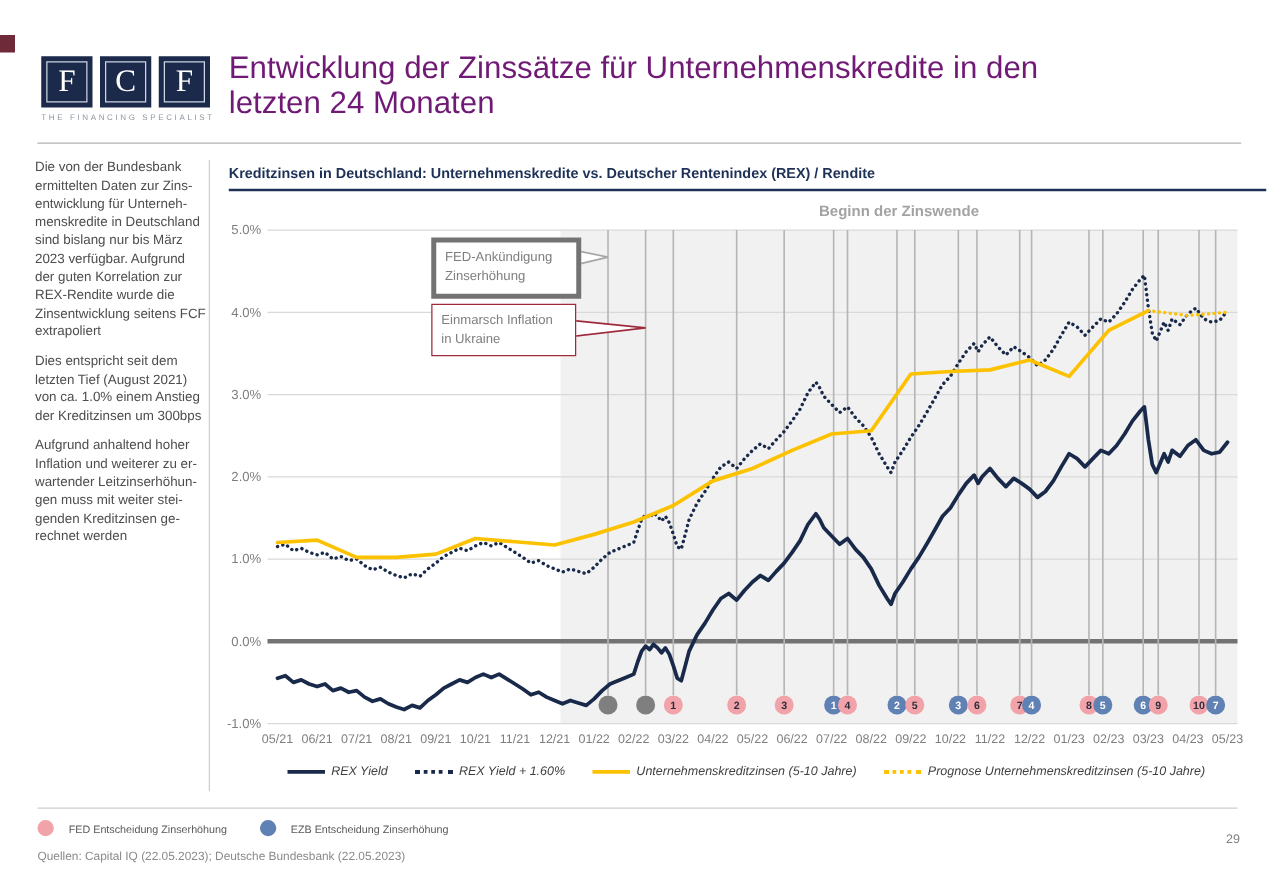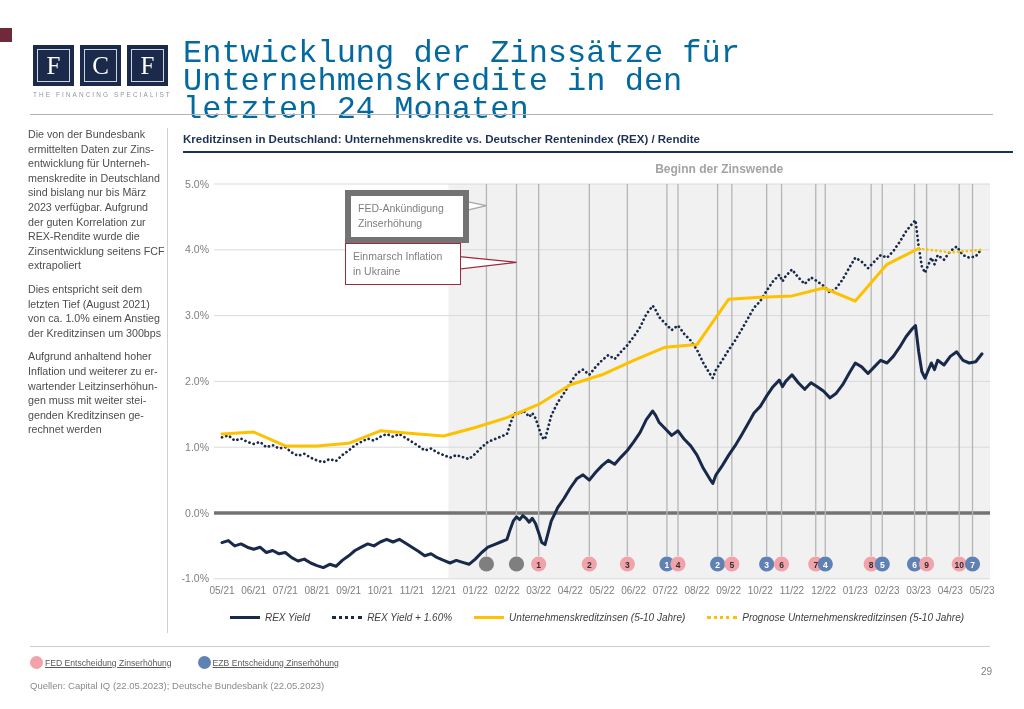--- a/index.html
+++ b/index.html
@@ -11,53 +11,53 @@
   .corner{left:0;top:28px;width:12px;height:14px;background:#6e2a39;}
 
   
   .logo{left:33px;top:45px;display:flex;gap:6px;}
   .logo-box{width:41px;height:41px;background:#1b2a4a;display:flex;align-items:center;justify-content:center;}
   .logo-inner{width:31px;height:31px;border:1px solid #cdd4e2;display:flex;align-items:center;justify-content:center;
               font-family:"Liberation Serif", serif;color:#ffffff;font-size:25px;}
   .tagline{left:33px;top:91px;width:137px;font-size:6.4px;letter-spacing:2.1px;color:#9097a1;white-space:nowrap;}
 
   
-  .page-title{left:183px;top:40px;width:820px;color:#0369a1;font-size:32px;line-height:28px;font-family:Liberation Mono, monospace;}
+  .page-title{left:183px;top:40px;width:820px;color:#701a75;font-size:25px;line-height:28px;}
 
   .hdr-rule{left:30px;top:114px;width:963px;height:1px;background:#b3b3b3;}
 
   
   .sidebar{left:28px;top:127px;width:138px;color:#4d4d4d;font-size:10.7px;line-height:14.6px;
            -webkit-hyphens:manual;hyphens:manual;}
   .sidebar p{margin:0 0 9px 0;}
   .side-divider{left:167px;top:128px;width:1px;height:505px;background:#cfcfcf;}
 
   
   .chart-title{left:183px;top:133px;width:830px;color:#1d3156;font-size:11.5px;font-weight:bold;}
   .chart-title-rule{left:183px;top:151px;width:830px;height:2px;background:#1d3156;}
 
   .chart-wrap{left:180px;top:156px;width:834px;height:452px;}
 
   
   .callout{background:#ffffff;color:#7f7f7f;font-size:10.5px;line-height:15px;padding:5px 7px;z-index:5;}
-  .callout.fed{left:345px;top:190px;width:98px;height:31px;border:6px solid #737373;}
+  .callout.fed{left:345px;top:190px;width:98px;height:31px;border:4px solid #737373;}
   .callout.ru{left:345px;top:243px;width:100px;height:30px;border:1.5px solid #9e2a3c;}
 
   
   .legend{left:183px;top:612px;width:828px;display:flex;justify-content:center;align-items:center;gap:22px;
           font-size:10px;color:#3f3f3f;}
   .legend-item{display:flex;align-items:center;gap:5px;white-space:nowrap;font-style:italic;}
   .sw{width:30px;height:0;border-top:3px solid #18294a;}
   .sw.dot{border-top-style:dotted;}
   .sw.yellow{border-top-color:#fcc200;}
 
   
   .foot-rule{left:30px;top:646px;width:960px;height:1px;background:#cdcdcd;}
   .foot-legend{left:30px;top:656px;display:flex;align-items:center;gap:26px;font-size:8.6px;color:#595959;}
-  .foot-item{display:flex;align-items:center;gap:2px;text-decoration:underline;}
+  .foot-item{display:flex;align-items:center;gap:12px;}
   .fdot{width:13px;height:13px;border-radius:50%;}
   .fdot.fed{background:#f2a2a9;}
   .fdot.ezb{background:#6081b3;}
   .sources{left:30px;top:680px;font-size:9.5px;color:#8a8a8a;text-align:center;}
   .pagenum{left:952px;top:666px;width:40px;text-align:right;font-size:10px;color:#808080;}
 </style>
 </head>
 <body>
 
 <div class="abs corner"></div>

